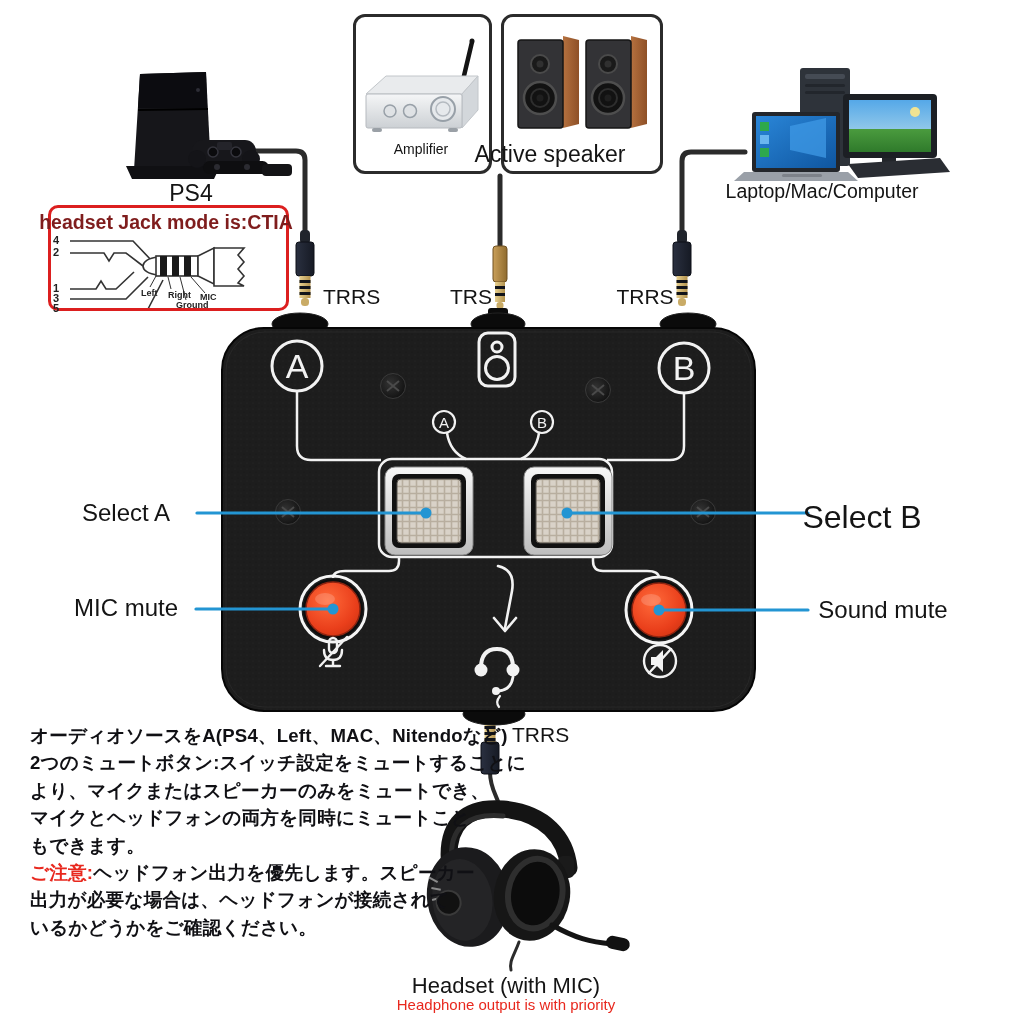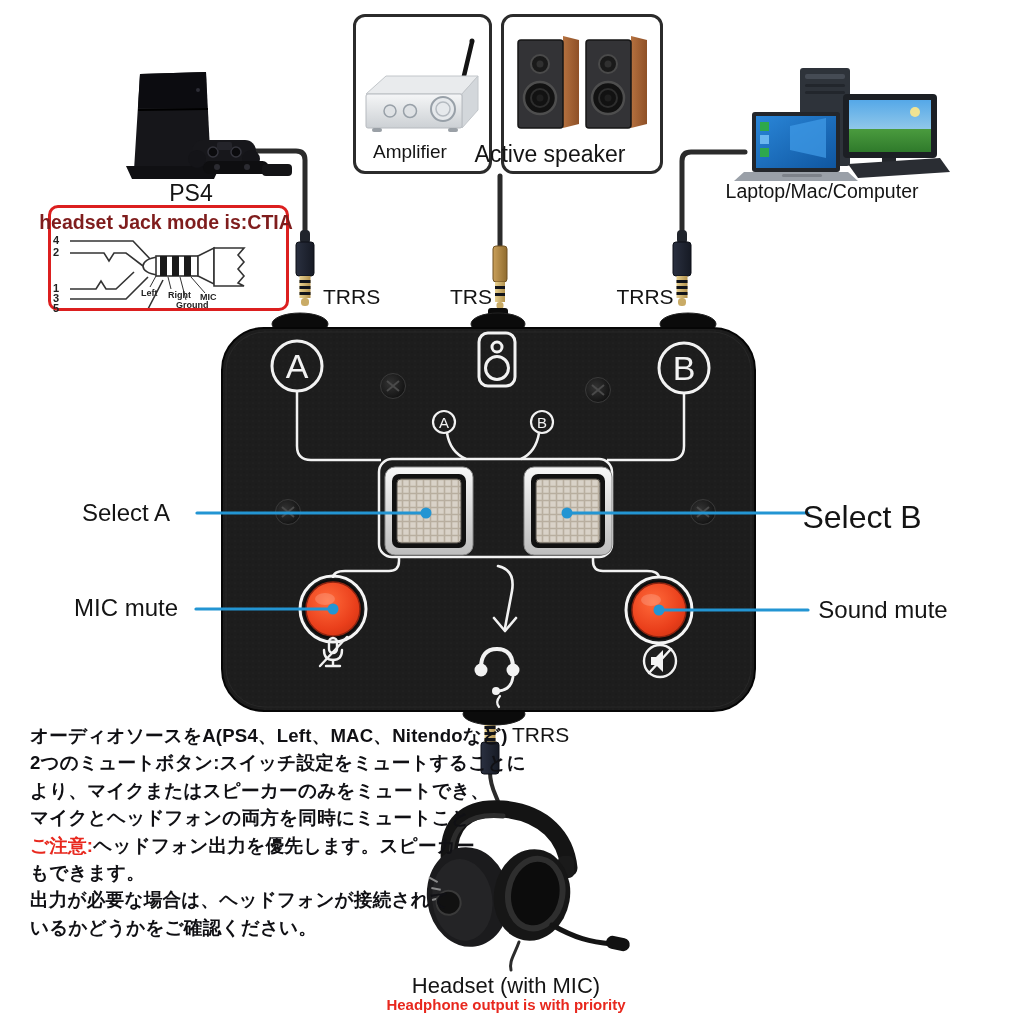--- a/index.html
+++ b/index.html
@@ -368,21 +368,21 @@
     <path d="M552,925 C575,938 590,942 612,944" stroke="#141414" stroke-width="5" fill="none" stroke-linecap="round"></path>
     <rect x="606" y="937" width="24" height="13" rx="6.5" fill="#111" transform="rotate(12 618 943)"></rect>
   </g>
 </svg>
 
 <div class="box" style="left:353px;top:14px;width:133px;height:154px;"></div>
 <div class="box" style="left:501px;top:14px;width:156px;height:154px;"></div>
 <div class="redbox" style="left:48px;top:205px;width:235px;height:100px;"></div>
 
 <div class="label ctr" style="left:191px;top:180px;font-size:23px;">PS4</div>
-<div class="label ctr" style="left:410px;top:141px;font-size:19px;">Amplifier</div>
+<div class="label ctr" style="left:421px;top:141px;font-size:14px;">Amplifier</div>
 <div class="label ctr" style="left:550px;top:141px;font-size:23px;">Active speaker</div>
 <div class="label ctr" style="left:822px;top:180px;font-size:19.5px;">Laptop/Mac/Computer</div>
 
 <div class="label" style="left:323px;top:285px;font-size:21px;">TRRS</div>
 <div class="label ctr" style="left:471px;top:285px;font-size:21px;">TRS</div>
 <div class="label ctr" style="left:645px;top:285px;font-size:21px;">TRRS</div>
 <div class="label" style="left:512px;top:723px;font-size:21px;">TRRS</div>
 
 <div class="label ctr" style="left:126px;top:499px;font-size:24px;">Select A</div>
 <div class="label ctr" style="left:862px;top:499px;font-size:32px;">Select B</div>
@@ -396,26 +396,26 @@
 <div class="pin" style="left:53px;top:282px;">1</div>
 <div class="pin" style="left:53px;top:292px;">3</div>
 <div class="pin" style="left:53px;top:302px;">5</div>
 
 <div class="contact" style="left:141px;top:288px;">Left</div>
 <div class="contact" style="left:168px;top:290px;">Right</div>
 <div class="contact" style="left:176px;top:300px;">Ground</div>
 <div class="contact" style="left:200px;top:292px;">MIC</div>
 
 <div class="label ctr" style="left:506px;top:973px;font-size:22px;text-align:center;">Headset (with MIC)</div>
-<div class="label ctr note-red" style="left:506px;top:996px;font-size:15px;font-weight:700;">Headphone output is with priority</div>
+<div class="label ctr note-red" style="left:506px;top:996px;font-size:15px;font-weight:400;">Headphone output is with priority</div>
 
 <div class="jp">
   <div><span class="red"></span><span>オーディオソースをA(PS4、Left、MAC、Nitendoなど)</span></div>
   <div><span class="red"></span><span>2つのミュートボタン:スイッチ設定をミュートすることに</span></div>
   <div><span class="red"></span><span>より、マイクまたはスピーカーのみをミュートでき、</span></div>
   <div><span class="red"></span><span>マイクとヘッドフォンの両方を同時にミュートこと</span></div>
+  <div><span class="red"></span><span>もできます。</span></div>
   <div><span class="red">ご注意:</span><span>ヘッドフォン出力を優先します。スピーカー</span></div>
-  <div><span class="red"></span><span>もできます。</span></div>
   <div><span class="red"></span><span>出力が必要な場合は、ヘッドフォンが接続されて</span></div>
   <div><span class="red"></span><span>いるかどうかをご確認ください。</span></div>
 </div>
 
 </div>
 
 </body></html>

